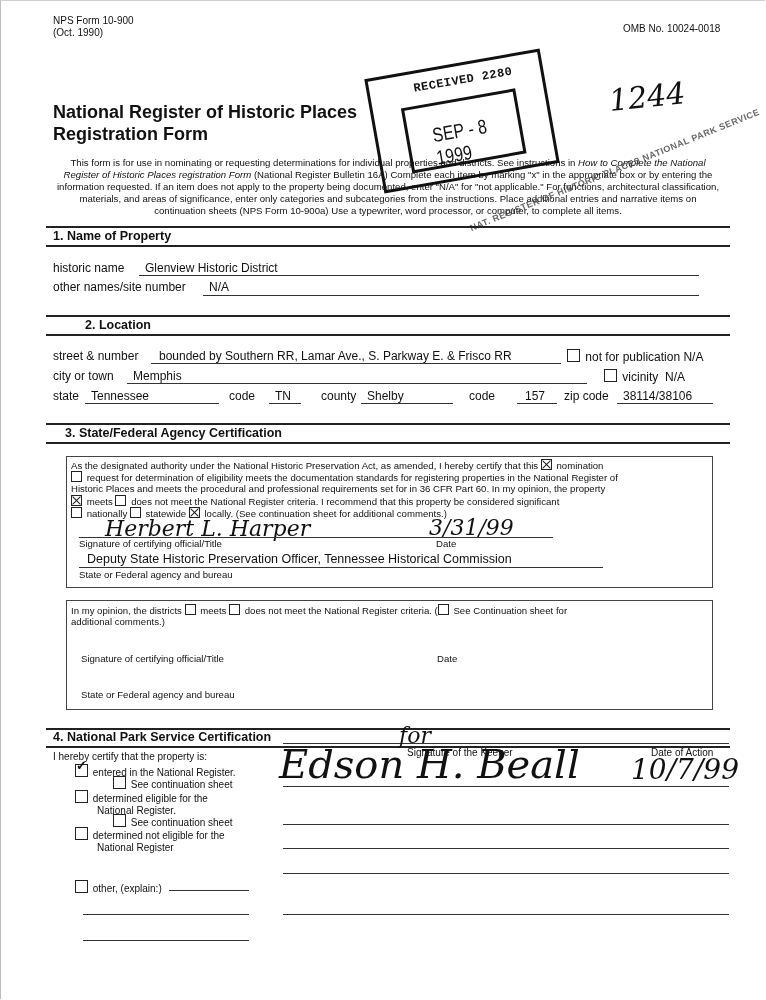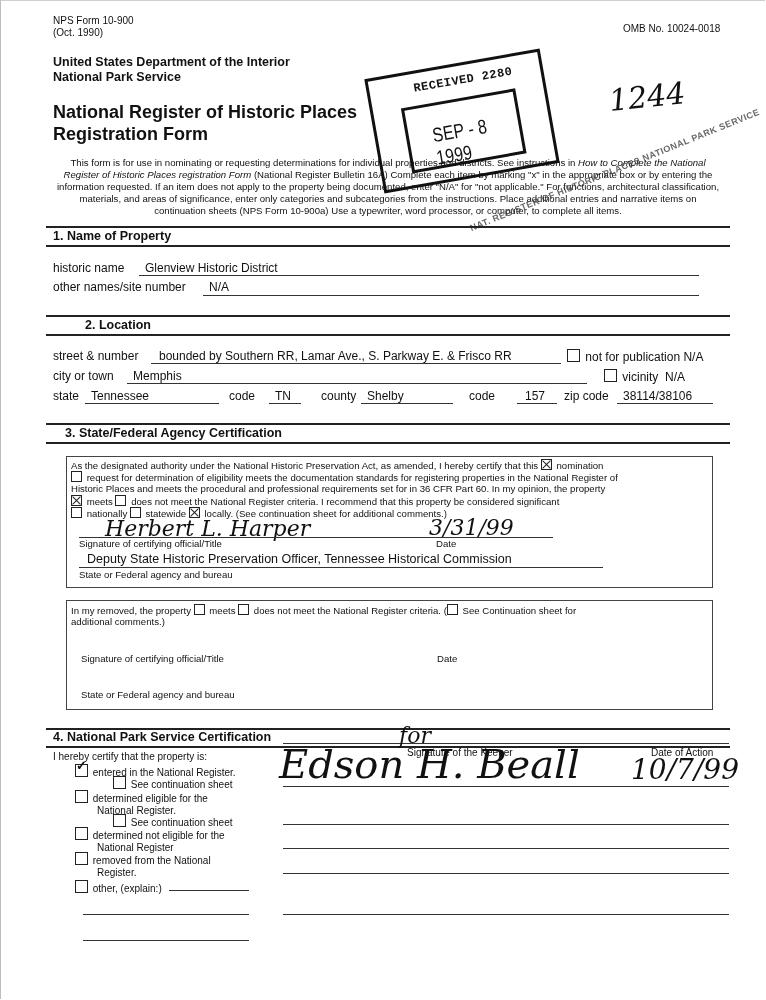--- a/index.html
+++ b/index.html
@@ -46,24 +46,20 @@
 </head>
 <body>
 
 <div class="page">
 
   <div class="abs form-no">
     <div>NPS Form 10-900</div>
     <div>(Oct.  1990)</div>
   </div>
   <div class="abs omb">OMB No.  10024-0018</div>
-  <div class="abs dept">
-    <div>United States Department of the Interior</div>
-    <div>National Park Service</div>
-  </div>
   <div class="abs title">
     <div>National Register of Historic Places</div>
     <div>Registration Form</div>
   </div>
   <div class="abs hand handnum">1244</div>
 
   <div class="stamp">
     <div class="stamp-recv">RECEIVED  2280</div>
     <div class="stamp-inner">
       <div class="stamp-date">SEP - 8 1999</div>
@@ -160,21 +156,21 @@
   <div class="thin" style="left:78px; top:536px; width:474px;"></div>
   <div class="abs cert" style="left:78px; top:537px;">Signature of certifying official/Title</div>
   <div class="abs cert" style="left:435px; top:537px;">Date</div>
 
   <div class="abs" style="left:86px; top:551px; font-size:12.5px;">Deputy State Historic Preservation Officer, Tennessee Historical Commission</div>
   <div class="thin" style="left:78px; top:566px; width:524px;"></div>
   <div class="abs cert" style="left:78px; top:568px;">State or Federal agency and bureau</div>
 
   <div class="box" style="left:65px; top:599px; width:645px; height:108px;"></div>
   <div class="abs cert" style="left:70px; top:603px;">
-    <span>In my removed, the property</span>
+    <span>In my opinion, the districts</span>
     <span class="cb"></span>
     <span>meets</span>
     <span class="cb"></span>
     <span>does not meet the National Register criteria.  (</span><span class="cb"></span>
     <span>See Continuation sheet for</span>
   </div>
   <div class="abs cert" style="left:70px; top:615px;">additional  comments.)</div>
   <div class="abs cert" style="left:80px; top:652px;">Signature of certifying official/Title</div>
   <div class="abs cert" style="left:436px; top:652px;">Date</div>
   <div class="abs cert" style="left:80px; top:688px;">State or Federal agency and bureau</div>
@@ -199,25 +195,20 @@
     <div style="padding-left:22px;">National Register.</div>
   </div>
   <div class="abs cert" style="left:112px; top:813px; font-size:10px;">
     <span class="cb big"></span>
     <span>See continuation sheet</span>
   </div>
   <div class="abs cert" style="left:74px; top:826px; font-size:10px;">
     <span class="cb big"></span>
     <span>determined not eligible for the</span>
     <div style="padding-left:22px;">National  Register</div>
-  </div>
-  <div class="abs cert" style="left:74px; top:851px; font-size:10px;">
-    <span class="cb big"></span>
-    <span>removed from the National</span>
-    <div style="padding-left:22px;">Register.</div>
   </div>
   <div class="abs cert" style="left:74px; top:879px; font-size:10px;">
     <span class="cb big"></span>
     <span>other, (explain:)</span>
   </div>
   <div class="thin" style="left:168px; top:889px; width:80px;"></div>
   <div class="thin" style="left:82px; top:913px; width:166px;"></div>
   <div class="thin" style="left:82px; top:939px; width:166px;"></div>
 
   <div class="thin" style="left:282px; top:742px; width:446px;"></div>

